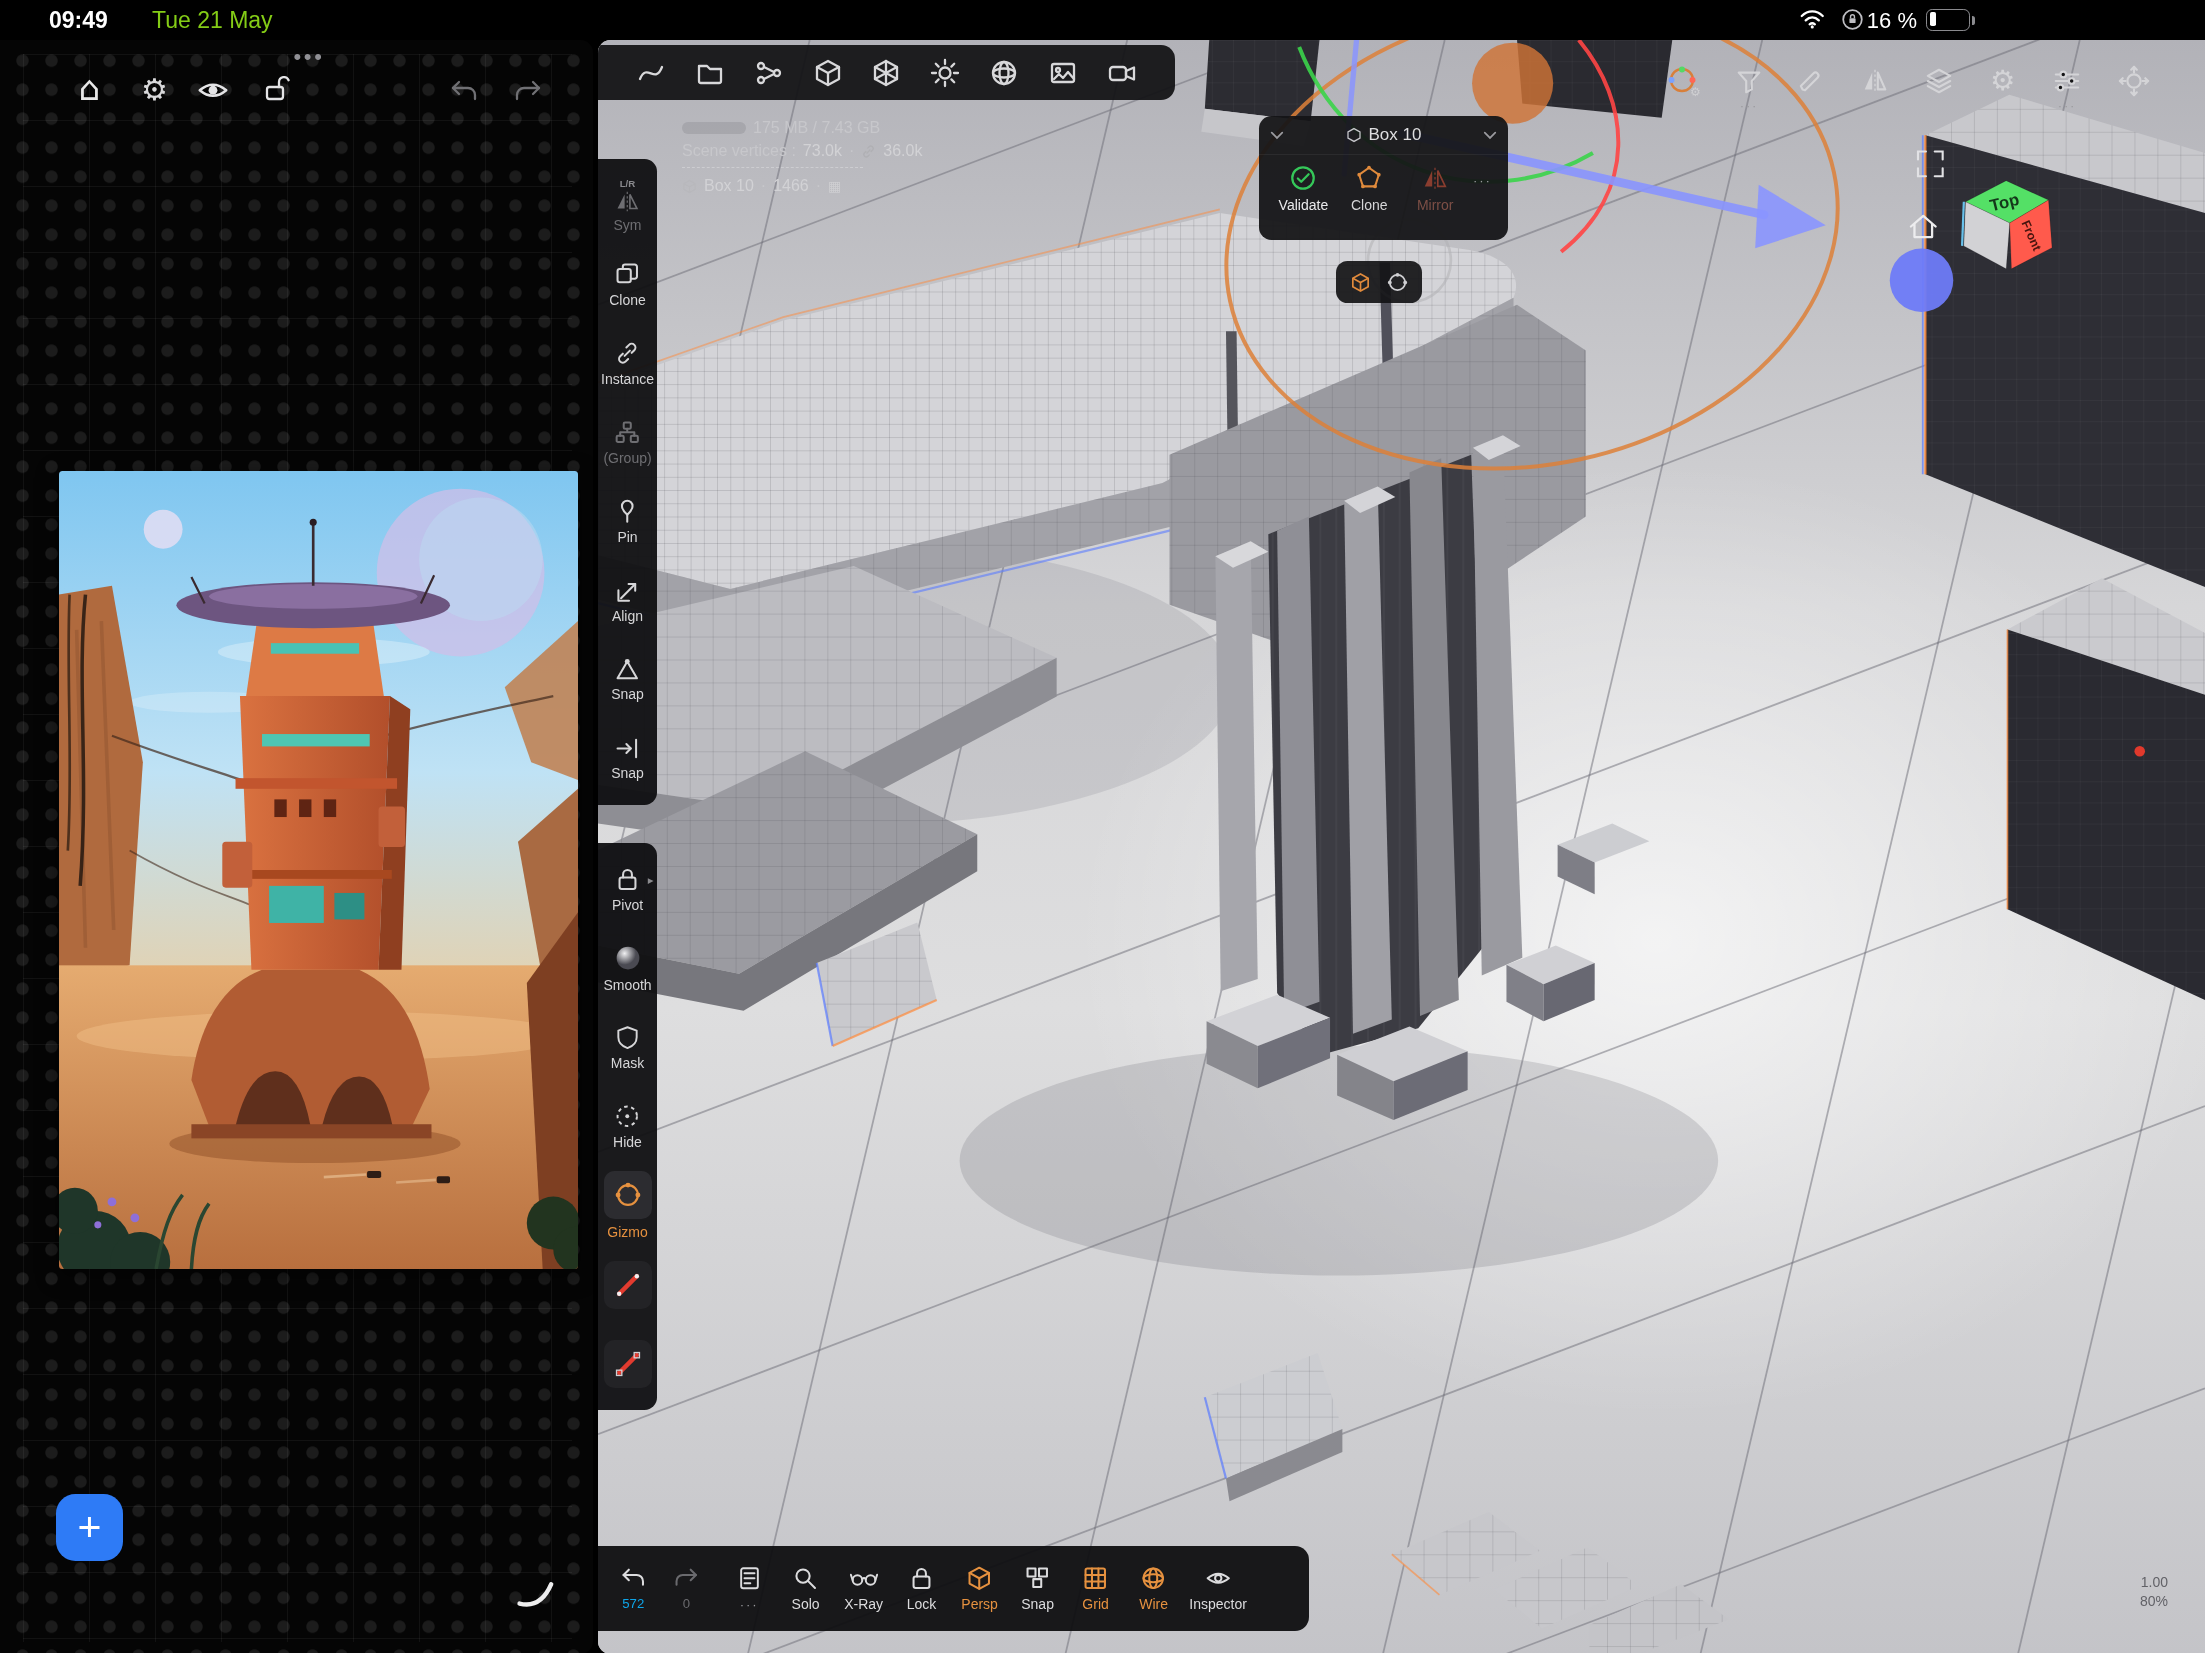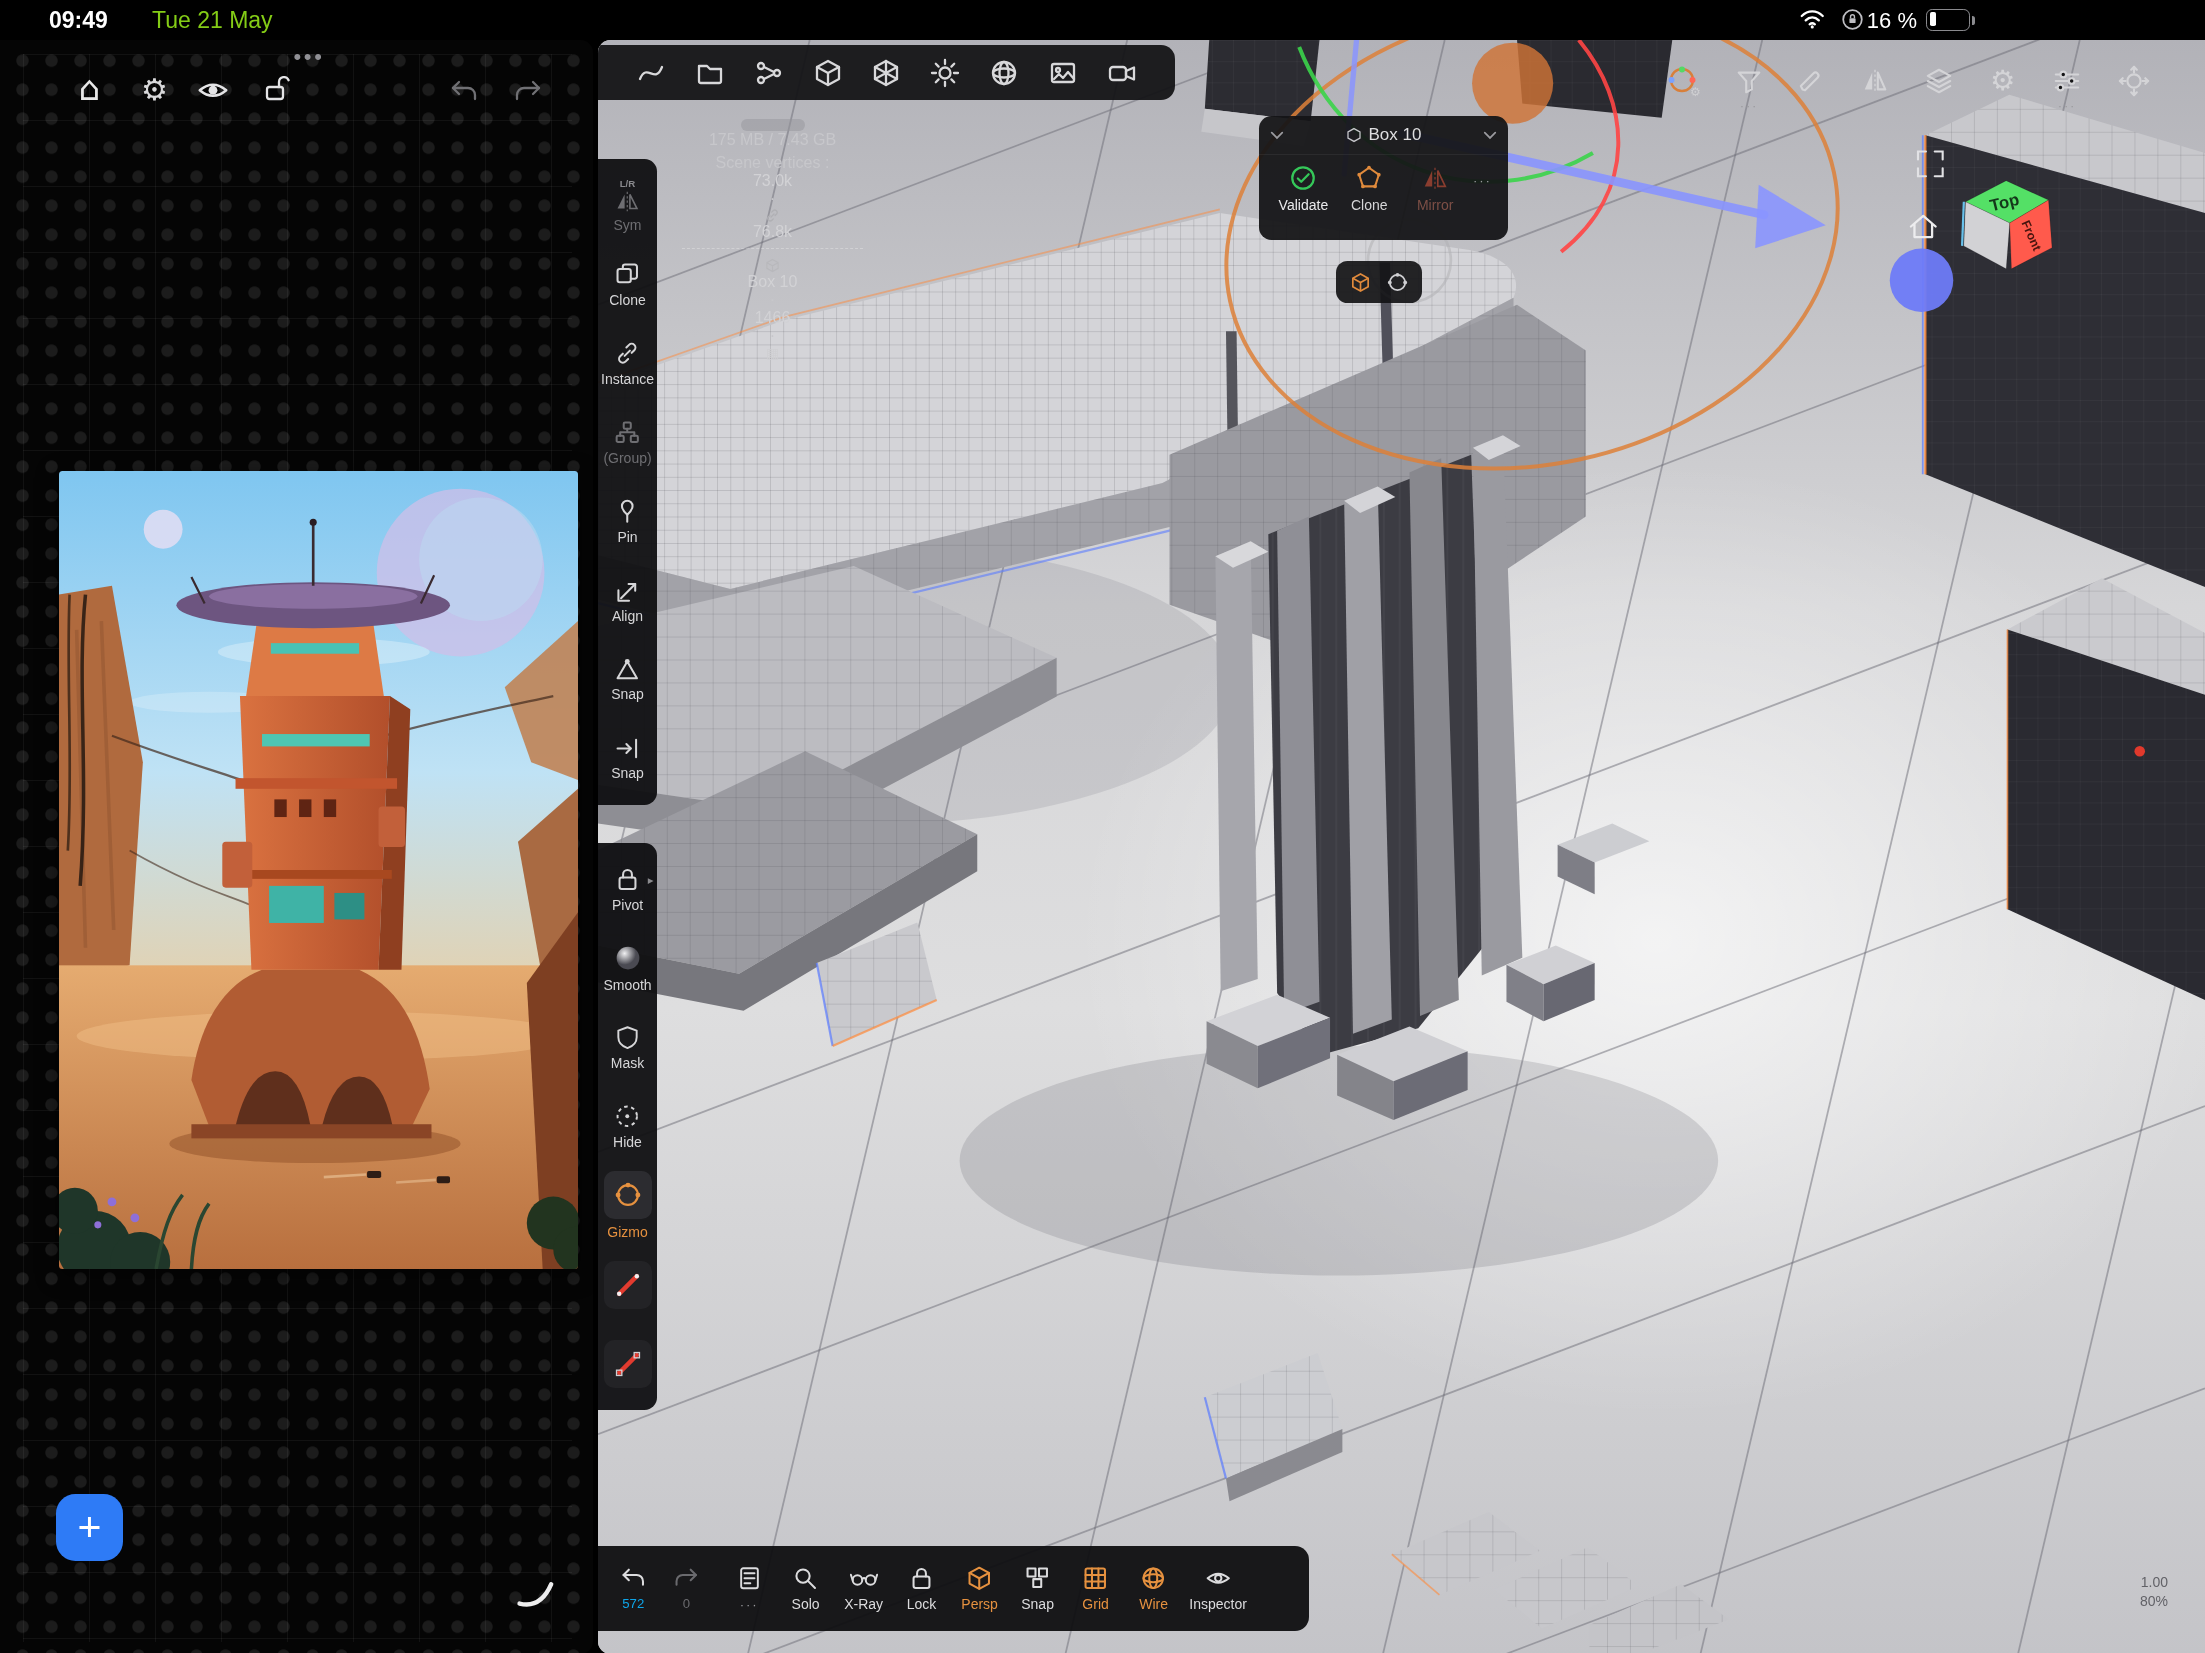--- a/index.html
+++ b/index.html
@@ -41,21 +41,21 @@
 
   .panel{background:rgba(17,17,19,.93);}
   #topbar{position:absolute;left:0;top:5.3px;width:577px;height:55px;border-radius:0 14px 14px 0;
     display:flex;align-items:center;justify-content:space-evenly;color:#d8d8da;padding:0 8.8px;}
   .tri{position:absolute;width:35px;height:35px;display:flex;align-items:center;justify-content:center;color:#d4d4d7;top:23px;}
   .tridots{position:absolute;font-size:13.2px;color:#9a9a9e;letter-spacing:1.8px;}
   .glyph{font-family:"DejaVu Sans",sans-serif;}
 
   
   #stats{position:absolute;left:84px;top:79px;color:#c7c7cb;font-size:16px;}
-  #stats .row{display:flex;align-items:center;margin-bottom:5.3px;flex-direction:column;}
+  #stats .row{display:flex;align-items:center;gap:7px;margin-bottom:5.3px;}
   #stats .pill{width:64px;height:11.5px;border-radius:6.2px;background:rgba(150,150,156,.5);}
   #stats .dash{width:181px;border-top:1.8px dashed rgba(255,255,255,.28);margin:7px 0 8.8px 0;}
   #stats .mono{color:#d2d2d5;}
 
   
   #popover{position:absolute;left:661px;top:76px;width:249px;height:124px;border-radius:12.4px;background:rgba(20,20,22,.94);color:#e2e2e4;}
   #popover .hd{display:flex;align-items:center;justify-content:space-between;height:39px;padding:0 10.6px;border-bottom:0.9px solid rgba(255,255,255,.06);}
   #popover .ttl{display:flex;align-items:center;gap:7px;font-size:17px;color:#dedee0;}
   #popover .bd{display:flex;align-items:flex-start;justify-content:space-between;padding:8.8px 12.4px 0 12.4px;}
   .pv-btn{width:64px;display:flex;flex-direction:column;align-items:center;gap:5.3px;font-size:14px;}
@@ -536,21 +536,21 @@
         <span>Scene vertices :</span>
         <span class="mono">73.0k</span>
         <span>·</span>
         <svg width="15" height="15" viewBox="0 0 20 20">
             <g fill="none" stroke="#b0b0b4" stroke-width="1.8" stroke-linecap="round">
               <path d="M8 12 L12 8"></path>
               <path d="M9 5.5 l2 -2 a3.2 3.2 0 0 1 4.5 4.5 l-2 2"></path>
               <path d="M11 14.5 l-2 2 a3.2 3.2 0 0 1 -4.5 -4.5 l2 -2"></path>
             </g>
           </svg>
-        <span class="mono">76.8k</span>
+        <span class="mono">36.0k</span>
       </div>
       <div class="dash"></div>
       <div class="row">
         <svg width="15" height="15" viewBox="0 0 20 20">
             <path d="M10 2 L17.5 6.2 V13.8 L10 18 L2.5 13.8 V6.2 Z M2.5 6.2 L10 10.4 L17.5 6.2 M10 10.4 V18" fill="none" stroke="#b8b8bc" stroke-width="1.5"></path>
           </svg>
         <span class="mono">Box 10</span>
         <span>·</span>
         <span class="mono">1466</span>
         <span>·</span>

